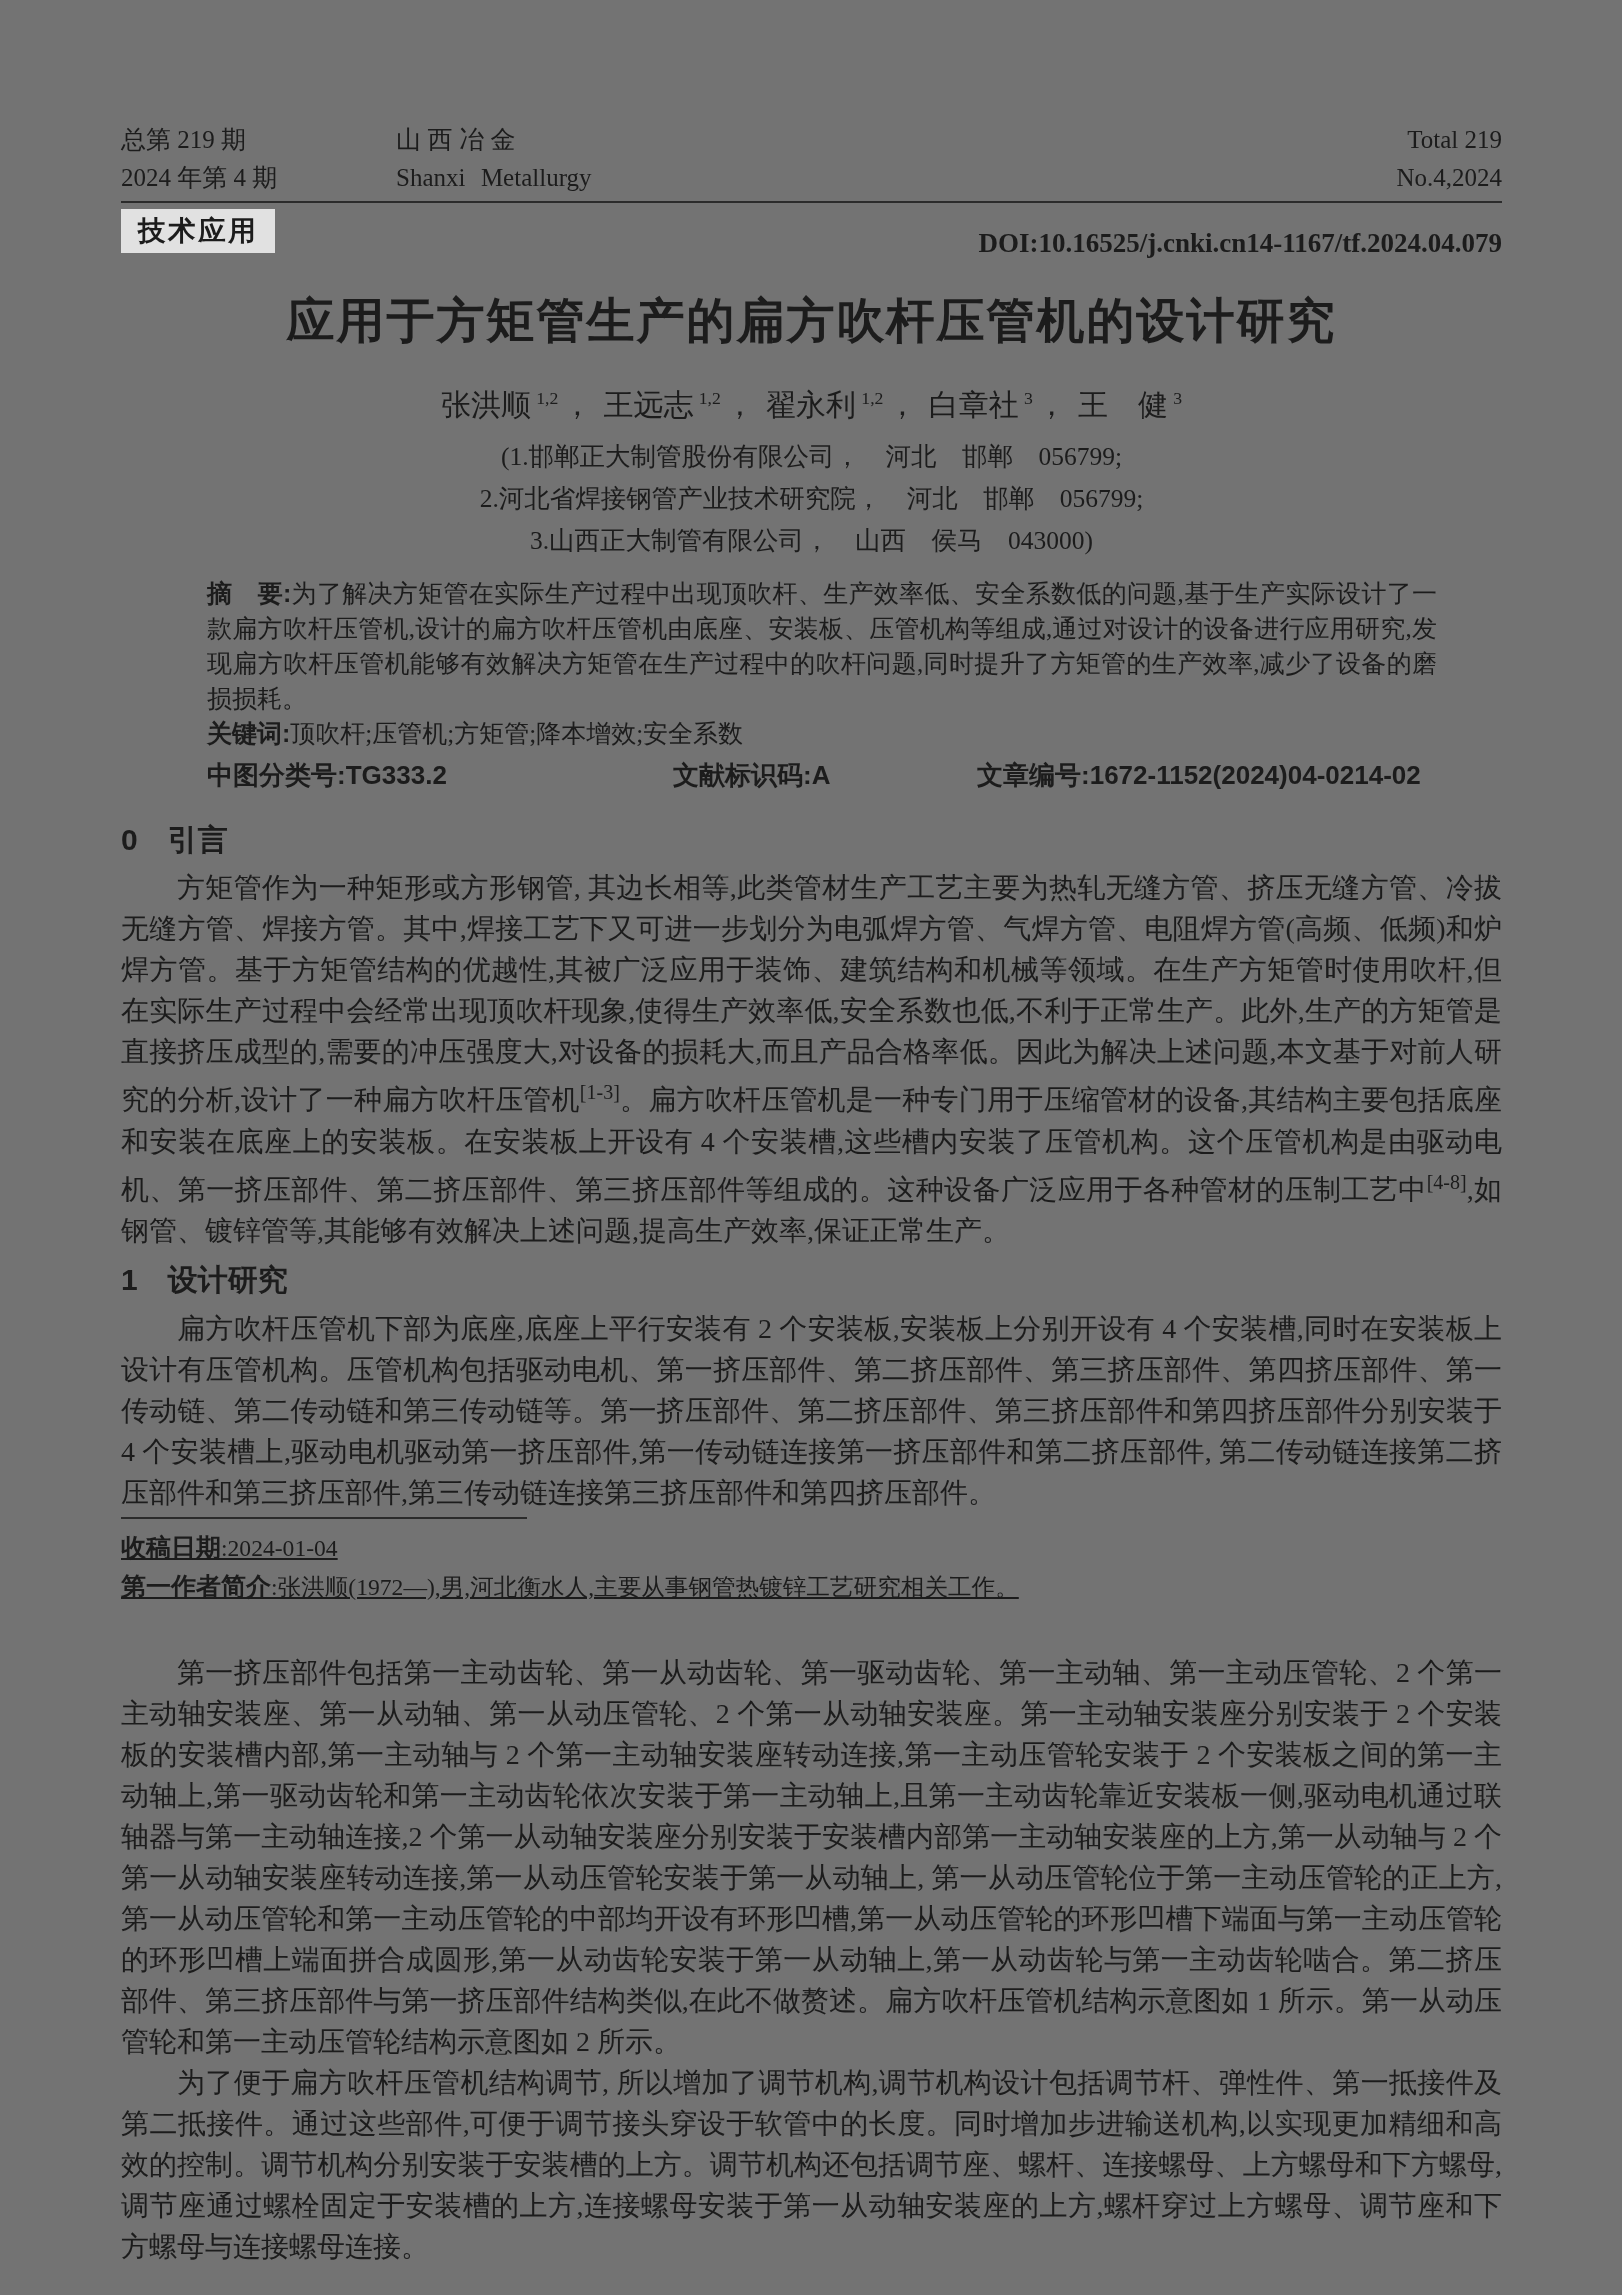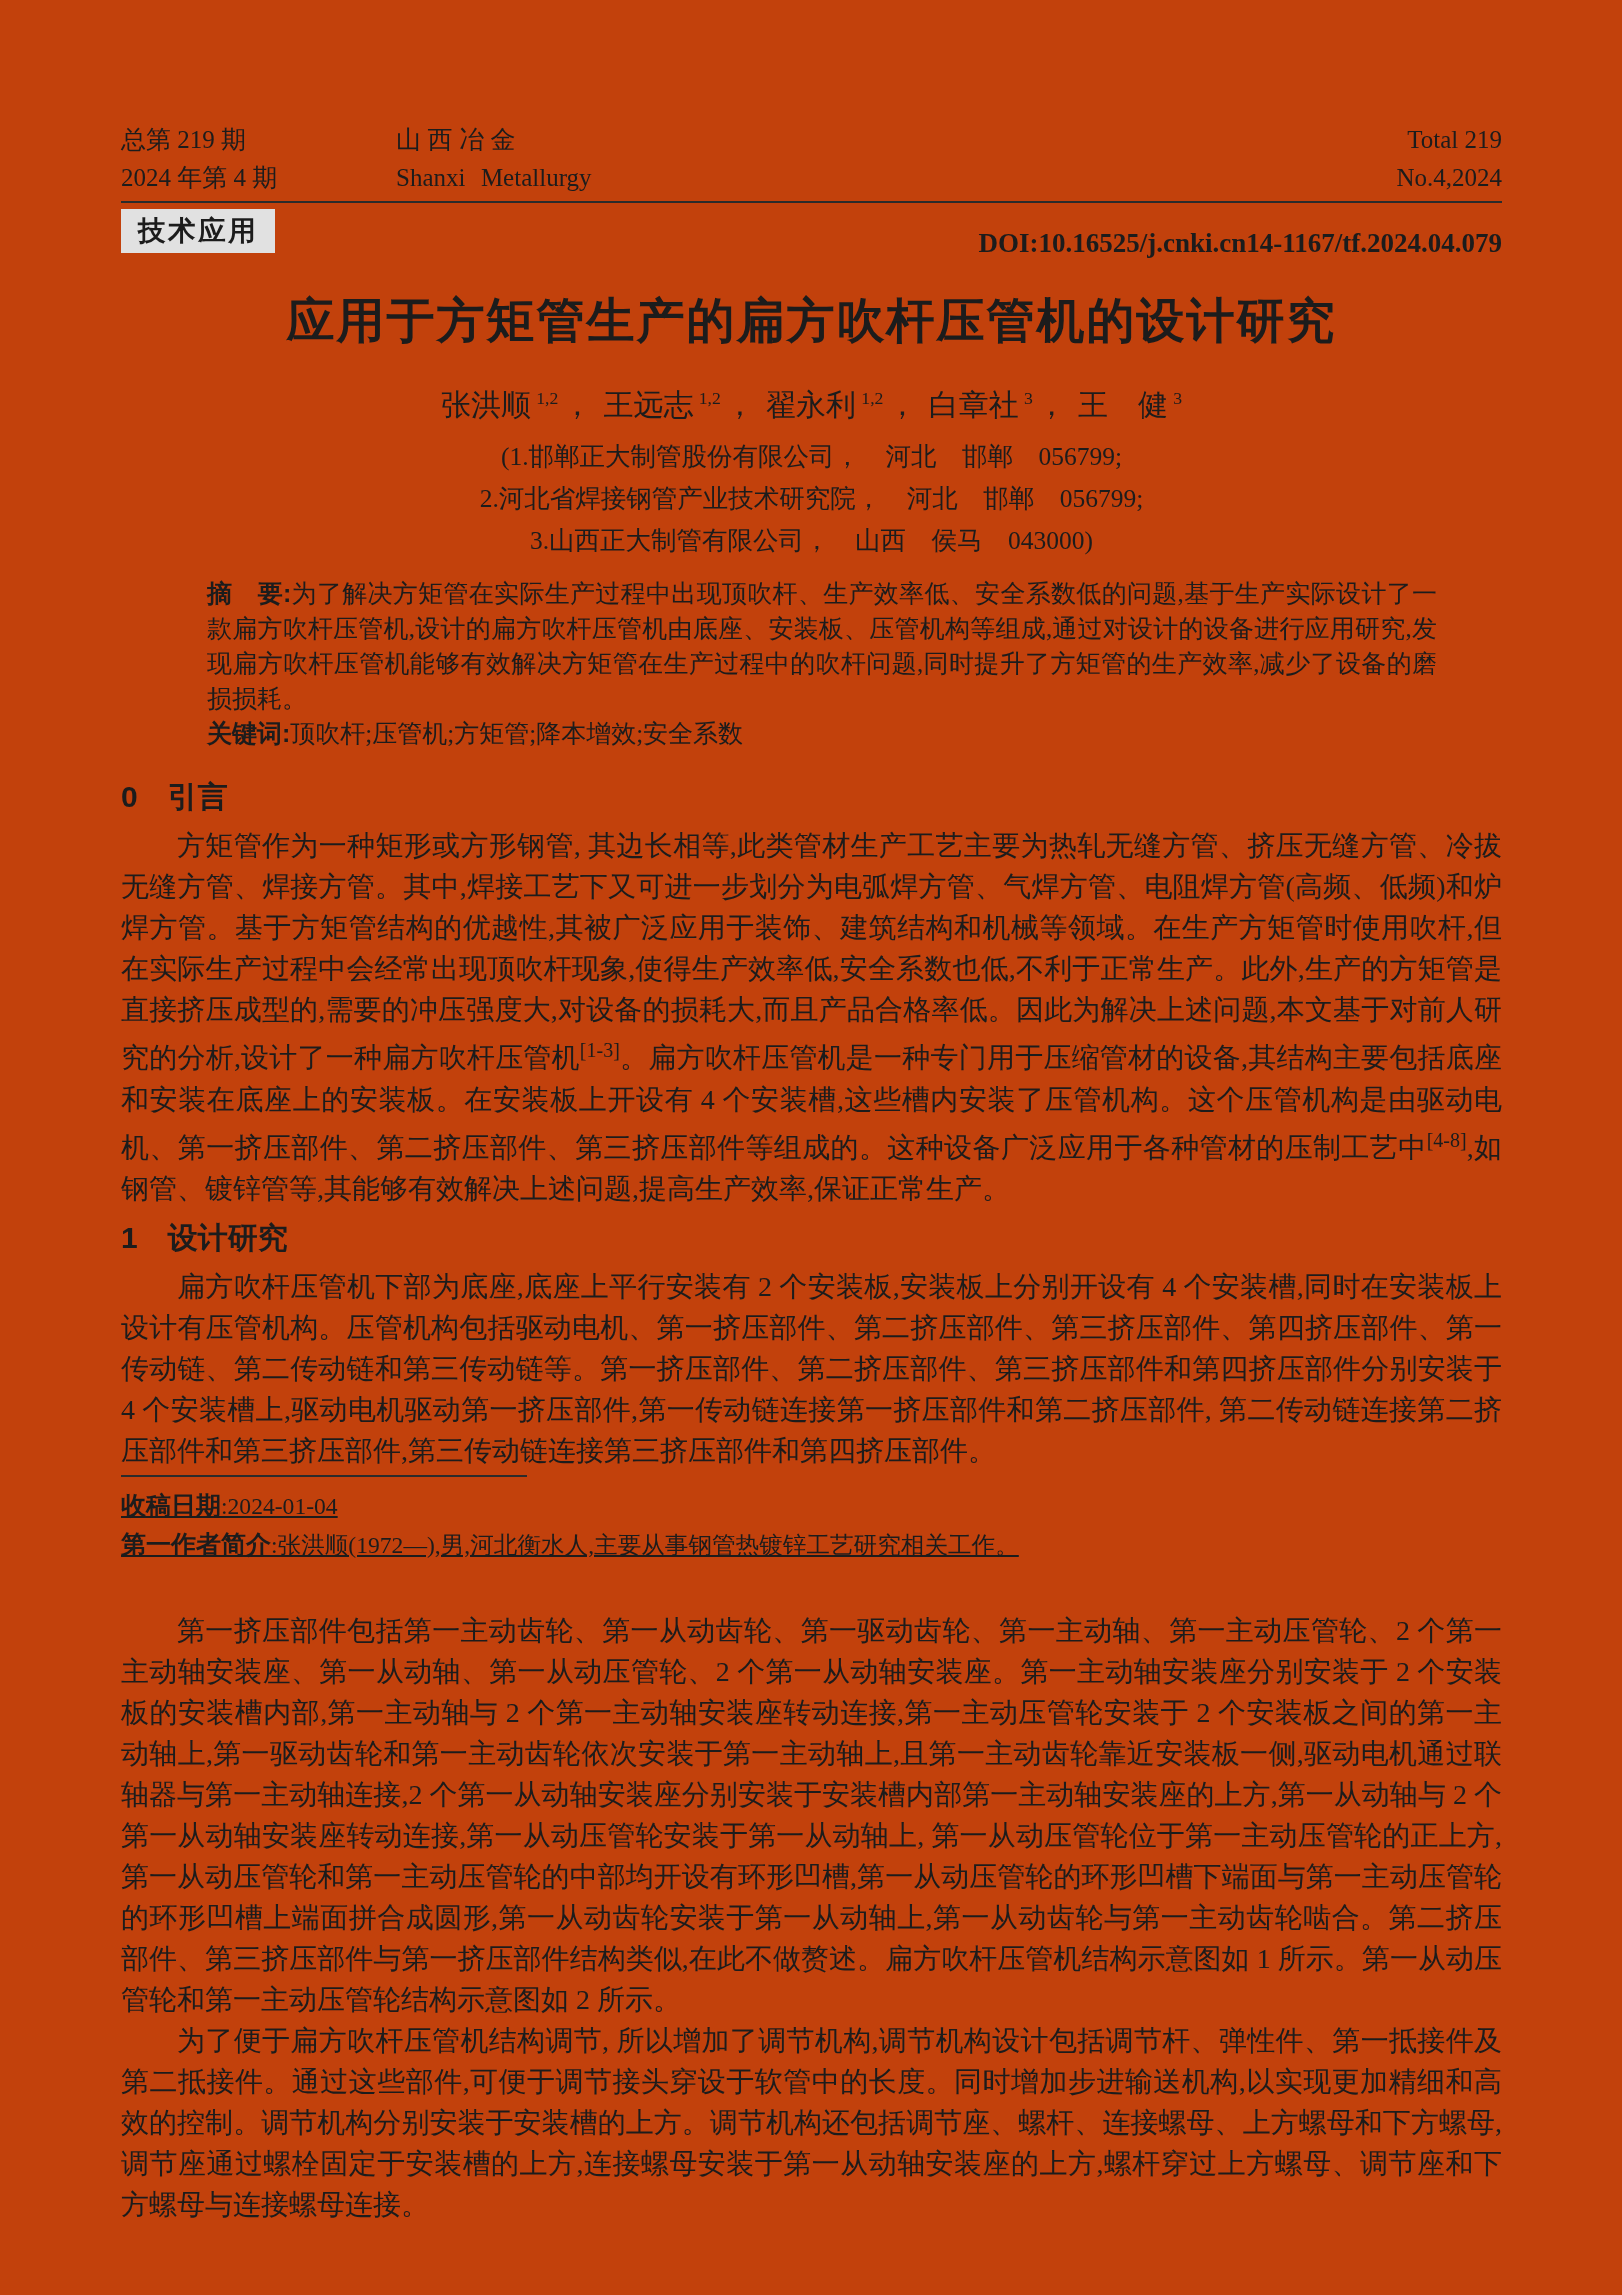--- a/index.html
+++ b/index.html
@@ -1,20 +1,20 @@
 <!DOCTYPE html>
 <html lang="zh" style="font-size:10.5px"><head>
 <meta charset="utf-8">
 <style>
   html,body { margin:0; padding:0; background:#888; }
   .page {
     position:relative;
     width:1623px; height:2295px;
     margin:0 auto;
-    background:#c2410c;
+    background:#737373;
     box-sizing:border-box;
     padding:121px 121px 0 121px;
     overflow:hidden;
     color:#1c1c1c;
     font-family:"Liberation Serif","DejaVu Serif",serif;
   }
 
   
   .masthead {
     display:flex; justify-content:space-between; align-items:flex-start;
@@ -158,20 +158,25 @@
 
   <div class="affils">
     <div>(1.邯郸正大制管股份有限公司，　河北　邯郸　056799;</div>
     <div>2.河北省焊接钢管产业技术研究院，　河北　邯郸　056799;</div>
     <div>3.山西正大制管有限公司，　山西　侯马　043000)</div>
   </div>
 
   <div class="abstract-block">
     <p><span class="lbl">摘　要:</span><span>为了解决方矩管在实际生产过程中出现顶吹杆、生产效率低、安全系数低的问题,基于生产实际设计了一款扁方吹杆压管机,设计的扁方吹杆压管机由底座、安装板、压管机构等组成,通过对设计的设备进行应用研究,发现扁方吹杆压管机能够有效解决方矩管在生产过程中的吹杆问题,同时提升了方矩管的生产效率,减少了设备的磨损损耗。</span></p>
     <p><span class="lbl">关键词:</span><span>顶吹杆;压管机;方矩管;降本增效;安全系数</span></p>
+    <div class="class-row">
+      <span><span class="lbl">中图分类号:</span><span>TG333.2</span></span>
+      <span><span class="lbl">文献标识码:</span><span>A</span></span>
+      <span><span class="lbl">文章编号:</span><span>1672-1152(2024)04-0214-02</span></span>
+    </div>
   </div>
 
   <div class="columns">
 
     <div class="col col-left">
       <h2 class="sec-heading">0　引言</h2>
       <p><span>方矩管作为一种矩形或方形钢管, 其边长相等,此类管材生产工艺主要为热轧无缝方管、挤压无缝方管、冷拔无缝方管、焊接方管。其中,焊接工艺下又可进一步划分为电弧焊方管、气焊方管、电阻焊方管(高频、低频)和炉焊方管。基于方矩管结构的优越性,其被广泛应用于装饰、建筑结构和机械等领域。在生产方矩管时使用吹杆,但在实际生产过程中会经常出现顶吹杆现象,使得生产效率低,安全系数也低,不利于正常生产。此外,生产的方矩管是直接挤压成型的,需要的冲压强度大,对设备的损耗大,而且产品合格率低。因此为解决上述问题,本文基于对前人研究的分析,设计了一种扁方吹杆压管机</span><sup>[1-3]</sup><span>。扁方吹杆压管机是一种专门用于压缩管材的设备,其结构主要包括底座和安装在底座上的安装板。在安装板上开设有 4 个安装槽,这些槽内安装了压管机构。这个压管机构是由驱动电机、第一挤压部件、第二挤压部件、第三挤压部件等组成的。这种设备广泛应用于各种管材的压制工艺中</span><sup>[4-8]</sup><span>,如钢管、镀锌管等,其能够有效解决上述问题,提高生产效率,保证正常生产。</span></p>
       <h2 class="sec-heading">1　设计研究</h2>
       <p>扁方吹杆压管机下部为底座,底座上平行安装有 2 个安装板,安装板上分别开设有 4 个安装槽,同时在安装板上设计有压管机构。压管机构包括驱动电机、第一挤压部件、第二挤压部件、第三挤压部件、第四挤压部件、第一传动链、第二传动链和第三传动链等。第一挤压部件、第二挤压部件、第三挤压部件和第四挤压部件分别安装于 4 个安装槽上,驱动电机驱动第一挤压部件,第一传动链连接第一挤压部件和第二挤压部件, 第二传动链连接第二挤压部件和第三挤压部件,第三传动链连接第三挤压部件和第四挤压部件。</p>
 

